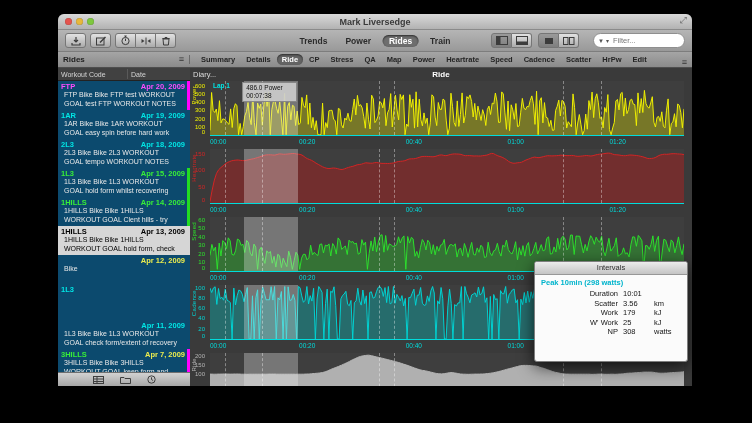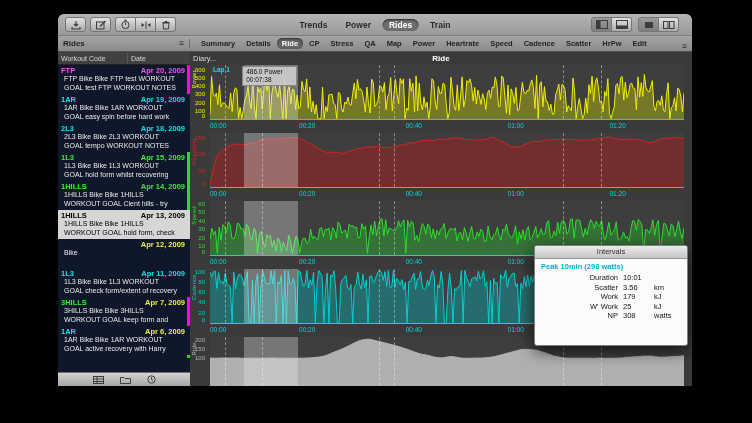--- a/index.html
+++ b/index.html
@@ -40,21 +40,21 @@
   .tb-left{width:132px;flex:0 0 auto;display:flex;justify-content:space-between;align-items:center;
            padding:0 5px;border-right:1px solid #6a6a6a;box-sizing:border-box}
   .tb-left .lbl{font-size:8px;font-weight:bold;color:#1e1e1e}
   .menu-glyph{font-size:9px;color:#333;line-height:9px}
   .tab-strip{flex:1;display:flex;align-items:center;gap:1px;padding-left:6px;overflow:hidden}
   .tab{font-size:7.5px;font-weight:bold;color:#242424;padding:1px 5px;white-space:nowrap;border-radius:8px}
   .tab.active{background:#646464;color:#fff;box-shadow:inset 0 1px 2px rgba(0,0,0,.55)}
   .tb-right{flex:0 0 auto;padding:0 5px}
   
   .content{flex:1;display:flex;min-height:0}
-  .sidebar{width:132px;flex:0 0 auto;display:flex;flex-direction:column;background:#0f172a;min-height:0}
+  .sidebar{width:132px;flex:0 0 auto;display:flex;flex-direction:column;background:#0c4a6e;min-height:0}
   .side-header{flex:0 0 auto;height:12px;background:#414141;border-bottom:1px solid #222;position:relative;
                display:flex;align-items:center;font-size:7px;color:#d5d5d5}
   .side-header .c1{padding-left:3px}
   .side-header .div{position:absolute;left:69px;top:1px;bottom:1px;width:1px;background:#5a5a5a}
   .side-header .c2{position:absolute;left:73px}
   .side-list{flex:1;overflow:hidden}
   .srow{position:relative;padding:1px 5px 2px 3px;color:#e8e8e8}
   .srow .l1{display:flex;justify-content:space-between;font-size:7.5px;font-weight:bold;line-height:9px}
   .srow .l2{font-size:7px;line-height:8.5px;padding-left:3px;white-space:nowrap;overflow:hidden;min-height:8.5px}
   .srow.selected{background:#d6d6d6;color:#000}
@@ -92,20 +92,29 @@
   .popup-row{display:grid;grid-template-columns:88px 26px 1fr;font-size:7.5px;color:#151515;line-height:9.5px}
   .pr-label{text-align:right;padding-right:5px}
   .pr-val{text-align:left}
   .pr-unit{padding-left:5px}
 </style>
 </head>
 <body>
 
 <div class="window">
 
+  <div class="titlebar">
+    <div class="lights">
+      <div class="light red"></div>
+      <div class="light yellow"></div>
+      <div class="light green"></div>
+    </div>
+    <div class="wtitle">Mark Liversedge</div>
+    <div class="fullscreen">⤢</div>
+  </div>
 
   <div class="toolbar">
     <div class="tbtn">
       <span>
           <svg width="12" height="10" viewBox="0 0 12 10">
             <path d="M6 1v4.5M4 4l2 2 2-2" stroke="#3c3c3c" stroke-width="1.2" fill="none"></path>
             <path d="M2 7v2h8V7" stroke="#3c3c3c" stroke-width="1.2" fill="none"></path>
           </svg>
         </span>
     </div>
@@ -176,20 +185,25 @@
             </span>
         </div>
         <div class="tbtn">
           <span>
               <svg width="12" height="8" viewBox="0 0 12 8">
                 <rect x="0.5" y="0.5" width="4.5" height="7" stroke="#3c3c3c" fill="none"></rect>
                 <rect x="6.5" y="0.5" width="4.5" height="7" stroke="#3c3c3c" fill="none"></rect>
               </svg>
             </span>
         </div>
+      </div>
+      <div class="filter">
+        <span class="funnel">▼</span>
+        <span class="funnel">▾</span>
+        <input placeholder="Filter..." style="">
       </div>
     </div>
   </div>
 
   <div class="tabbar">
     <div class="tb-left">
       <span class="lbl">Rides</span>
       <span class="menu-glyph">≡</span>
     </div>
     <div class="tab-strip">
@@ -277,21 +291,21 @@
             <div class="l1">
               <span style="color: rgb(232, 232, 232);"></span>
               <span style="color: rgb(236, 236, 78);">Apr 12, 2009</span>
             </div>
             <div class="l2">Bike</div>
             <div class="l2"></div>
           </div>
           <div class="srow">
             <div class="l1">
               <span style="color: rgb(0, 229, 229);">1L3</span>
-              <span style="color: rgb(0, 229, 229);">Apr 11, 2009</span>
+              <span style="color: rgb(0, 229, 229); margin-top: 36px;">Apr 11, 2009</span>
             </div>
             <div class="l2">1L3 Bike Bike 1L3 WORKOUT</div>
             <div class="l2">GOAL check form/extent of recovery</div>
           </div>
           <div class="srow">
             <div class="l1">
               <span style="color: rgb(56, 238, 56);">3HILLS</span>
               <span style="color: rgb(236, 236, 78);">Apr 7, 2009</span>
             </div>
             <div class="l2">3HILLS Bike Bike 3HILLS</div>

